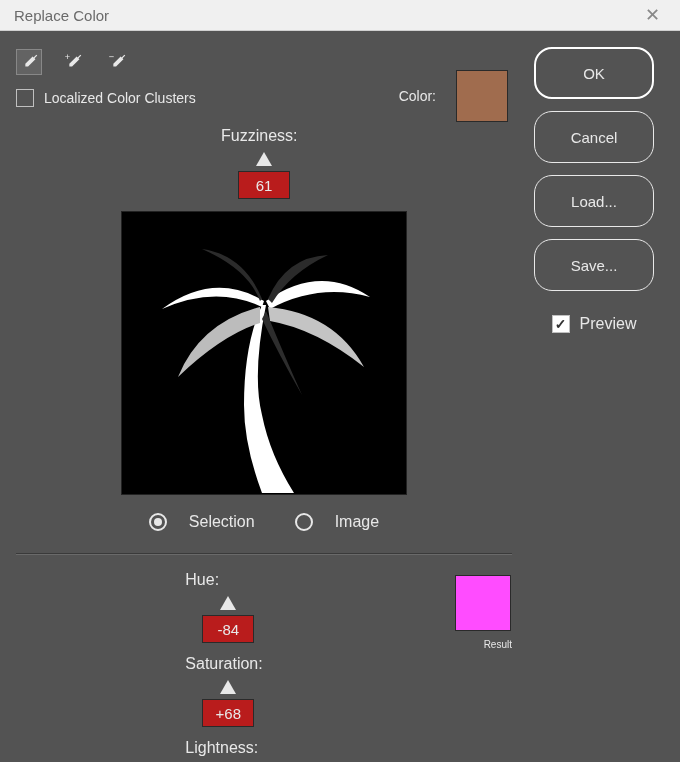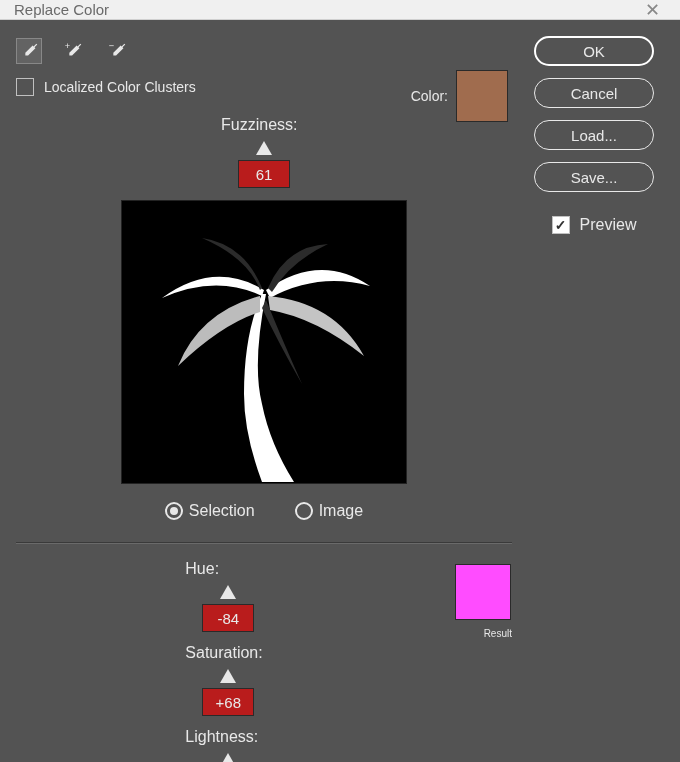--- a/index.html
+++ b/index.html
@@ -7,21 +7,21 @@
       font-family: -apple-system, BlinkMacSystemFont, "Segoe UI", Arial, sans-serif;
       background: #535353;
       width: 680px;
       height: 762px;
       overflow: hidden;
       font-size: 14px;
       color: #e8e8e8;
     }
     .titlebar {
       background: #f0f0f0;
-      height: 20px;
+      height: 31px;
       display: flex;
       align-items: center;
       justify-content: space-between;
       padding: 0 14px;
       color: #6a6a6a;
       font-size: 15px;
       border-bottom: 1px solid #d0d0d0;
     }
     .close-x {
       font-size: 18px;
@@ -40,21 +40,21 @@
     .right {
       width: 140px;
       display: flex;
       flex-direction: column;
       align-items: center;
       gap: 12px;
       padding-top: 2px;
     }
     .btn {
       width: 120px;
-      height: 30px;
+      height: 52px;
       border-radius: 18px;
       border: 1.5px solid #e8e8e8;
       background: transparent;
       color: #e8e8e8;
       font-size: 15px;
       cursor: pointer;
       display: flex;
       align-items: center;
       justify-content: center;
     }
@@ -98,21 +98,21 @@
     .eyedropper.active {
       background: #636363;
       border: 1px solid #888;
     }
     .color-row {
       position: absolute;
       top: 70px;
       right: 172px;
       display: flex;
       align-items: center;
-      gap: 8px;
+      gap: 20px;
     }
     .color-swatch {
       width: 52px;
       height: 52px;
       border: 1px solid #2a2a2a;
       cursor: pointer;
     }
     .checkbox-row {
       display: flex;
       align-items: center;
@@ -176,21 +176,21 @@
     .radio-row {
       display: flex;
       justify-content: center;
       gap: 40px;
       font-size: 16px;
       margin-bottom: 22px;
     }
     .radio {
       display: flex;
       align-items: center;
-      gap: 6px;
+      gap: 22px;
       cursor: pointer;
     }
     .radio-btn {
       width: 18px;
       height: 18px;
       border-radius: 50%;
       border: 2px solid #e8e8e8;
       display: flex;
       align-items: center;
       justify-content: center;

